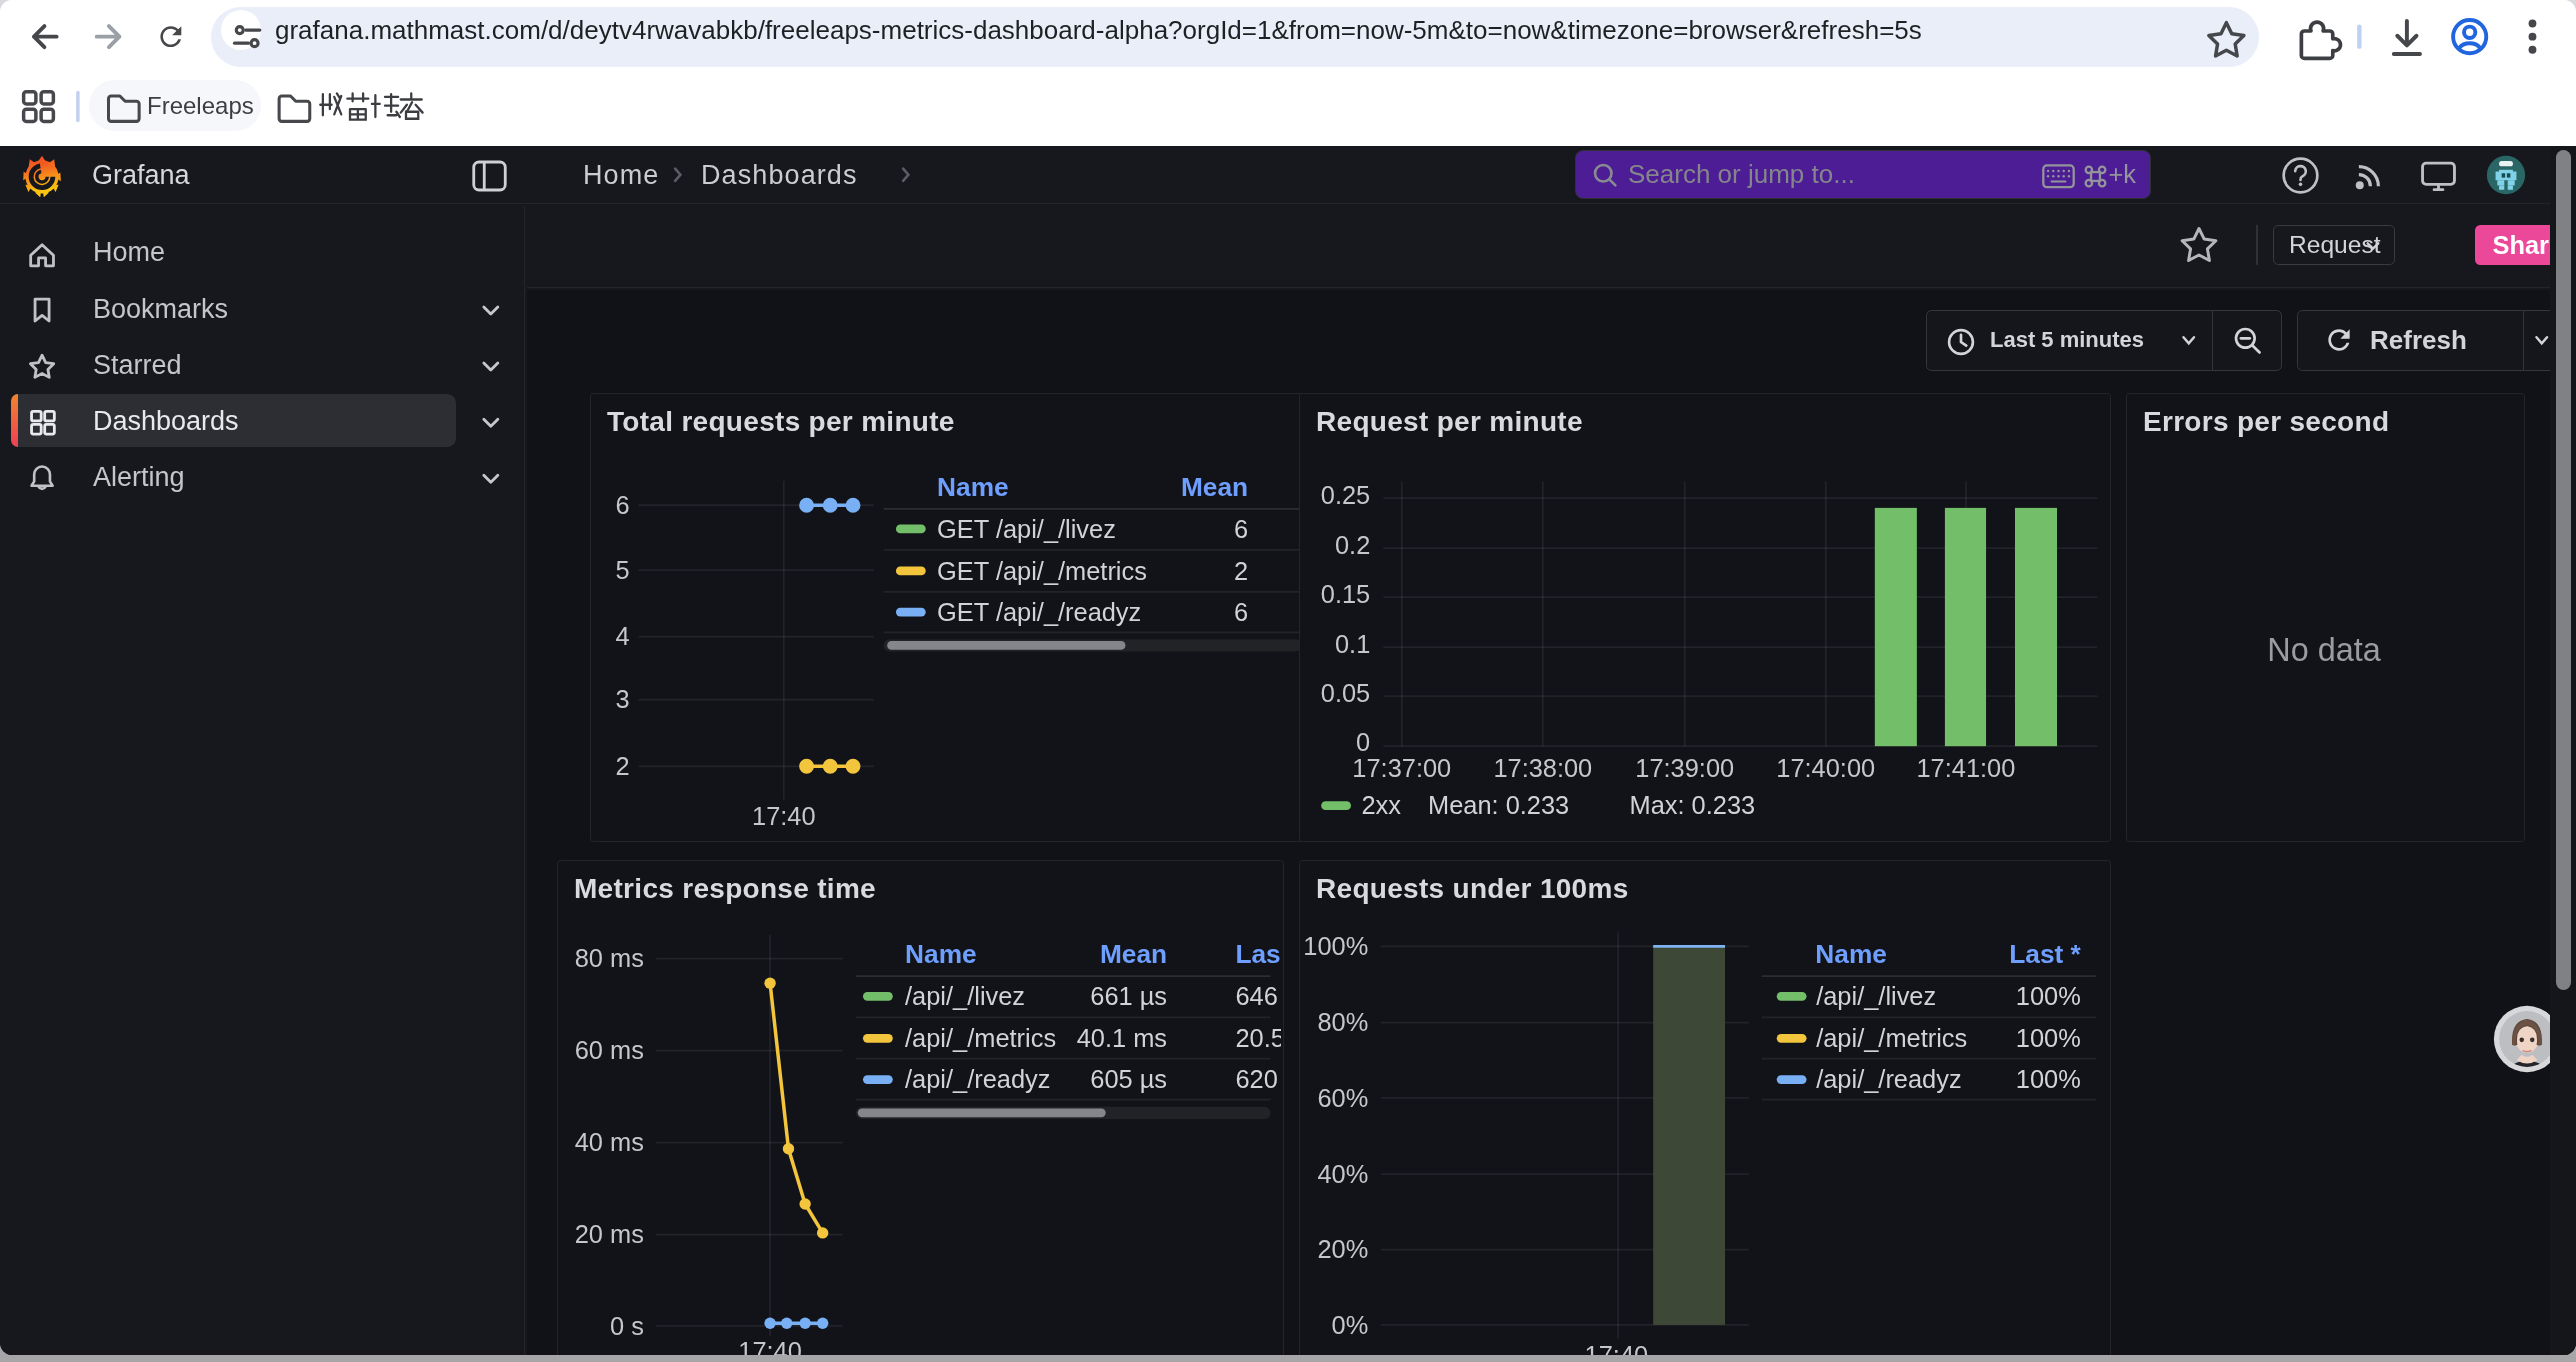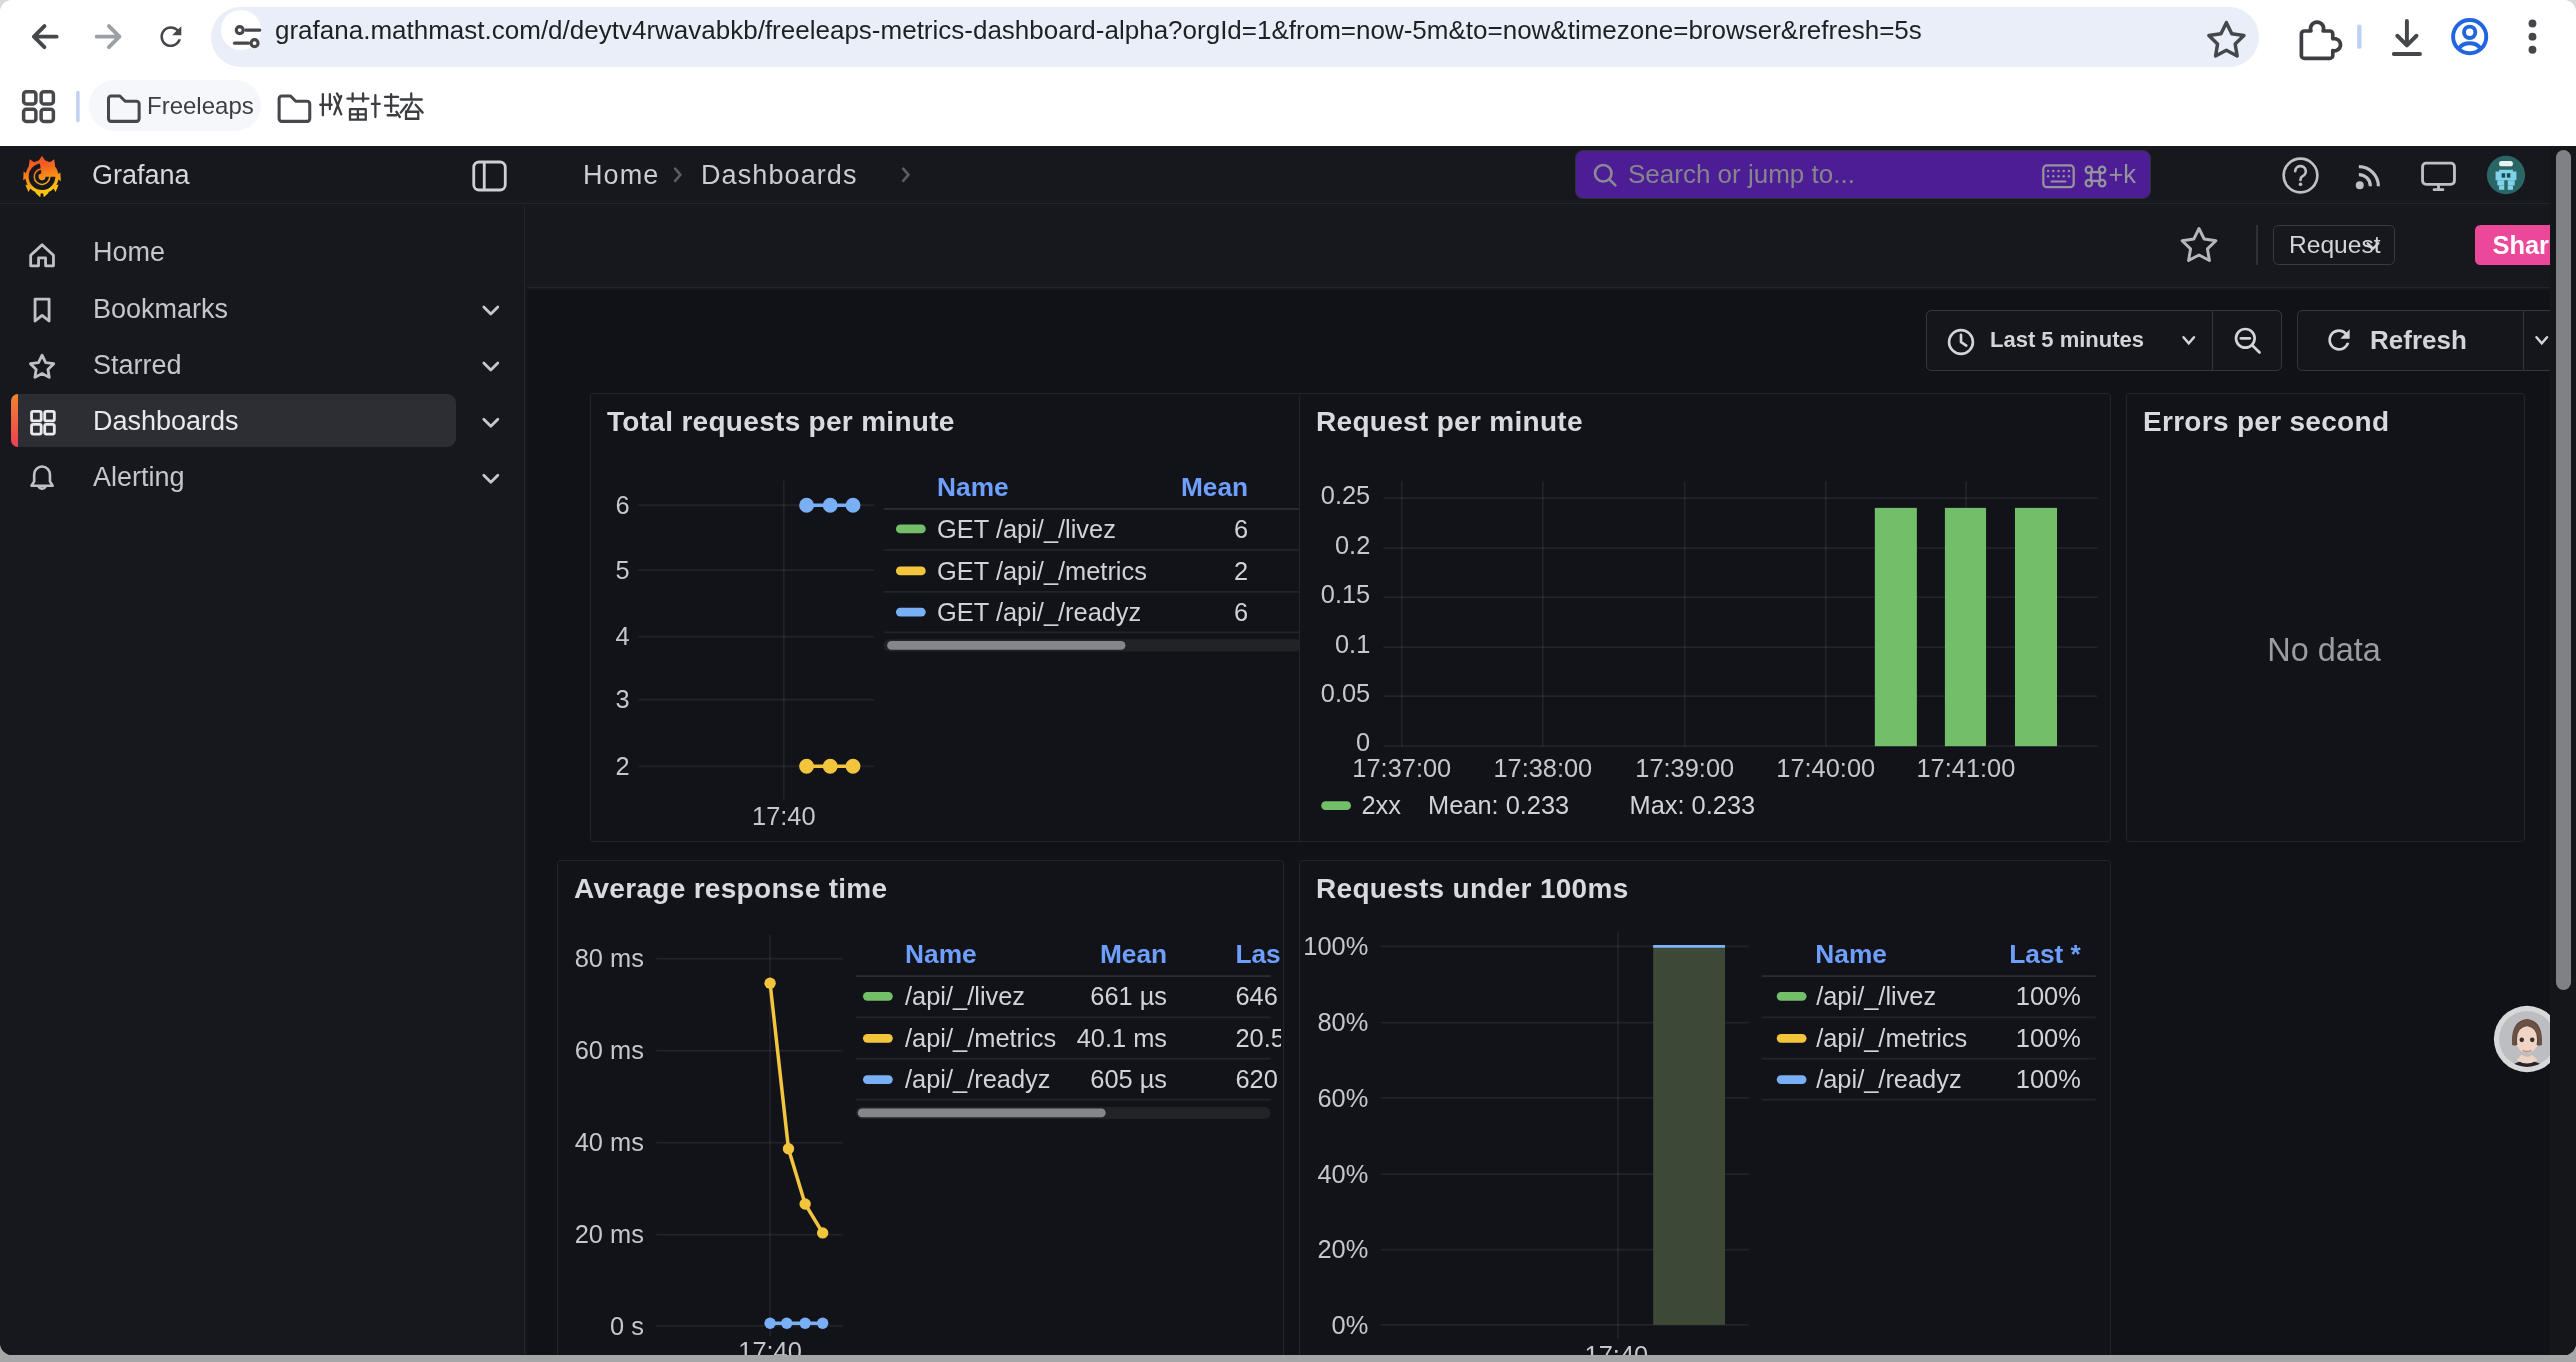--- a/index.html
+++ b/index.html
@@ -412,21 +412,21 @@
       </div>
 
       <div class="panel" id="p3">
         <div class="ptitle">Errors per second</div>
         <svg class="abs" style="left:0;top:0" width="395" height="445" viewBox="0 0 451 508">
           <text x="225" y="305" text-anchor="middle" font-family="Liberation Sans, sans-serif" font-size="37" fill="#9b9ca1">No data</text>
         </svg>
       </div>
 
       <div class="panel" id="p4">
-        <div class="ptitle">Average response time</div>
+        <div class="ptitle">Metrics response time</div>
         <svg class="abs" style="left:0;top:0" width="723" height="523" viewBox="0 0 825 596">
           <g stroke="rgba(204,212,235,0.085)" stroke-width="2">
             <line x1="112" y1="111" x2="325" y2="111"></line>
             <line x1="112" y1="216" x2="325" y2="216"></line>
             <line x1="112" y1="321" x2="325" y2="321"></line>
             <line x1="112" y1="426" x2="325" y2="426"></line>
             <line x1="112" y1="530" x2="325" y2="530"></line>
             <line x1="242" y1="84" x2="242" y2="542"></line>
           </g>
           <g font-family="Liberation Sans, sans-serif" font-size="29" fill="#c6c7cc">

